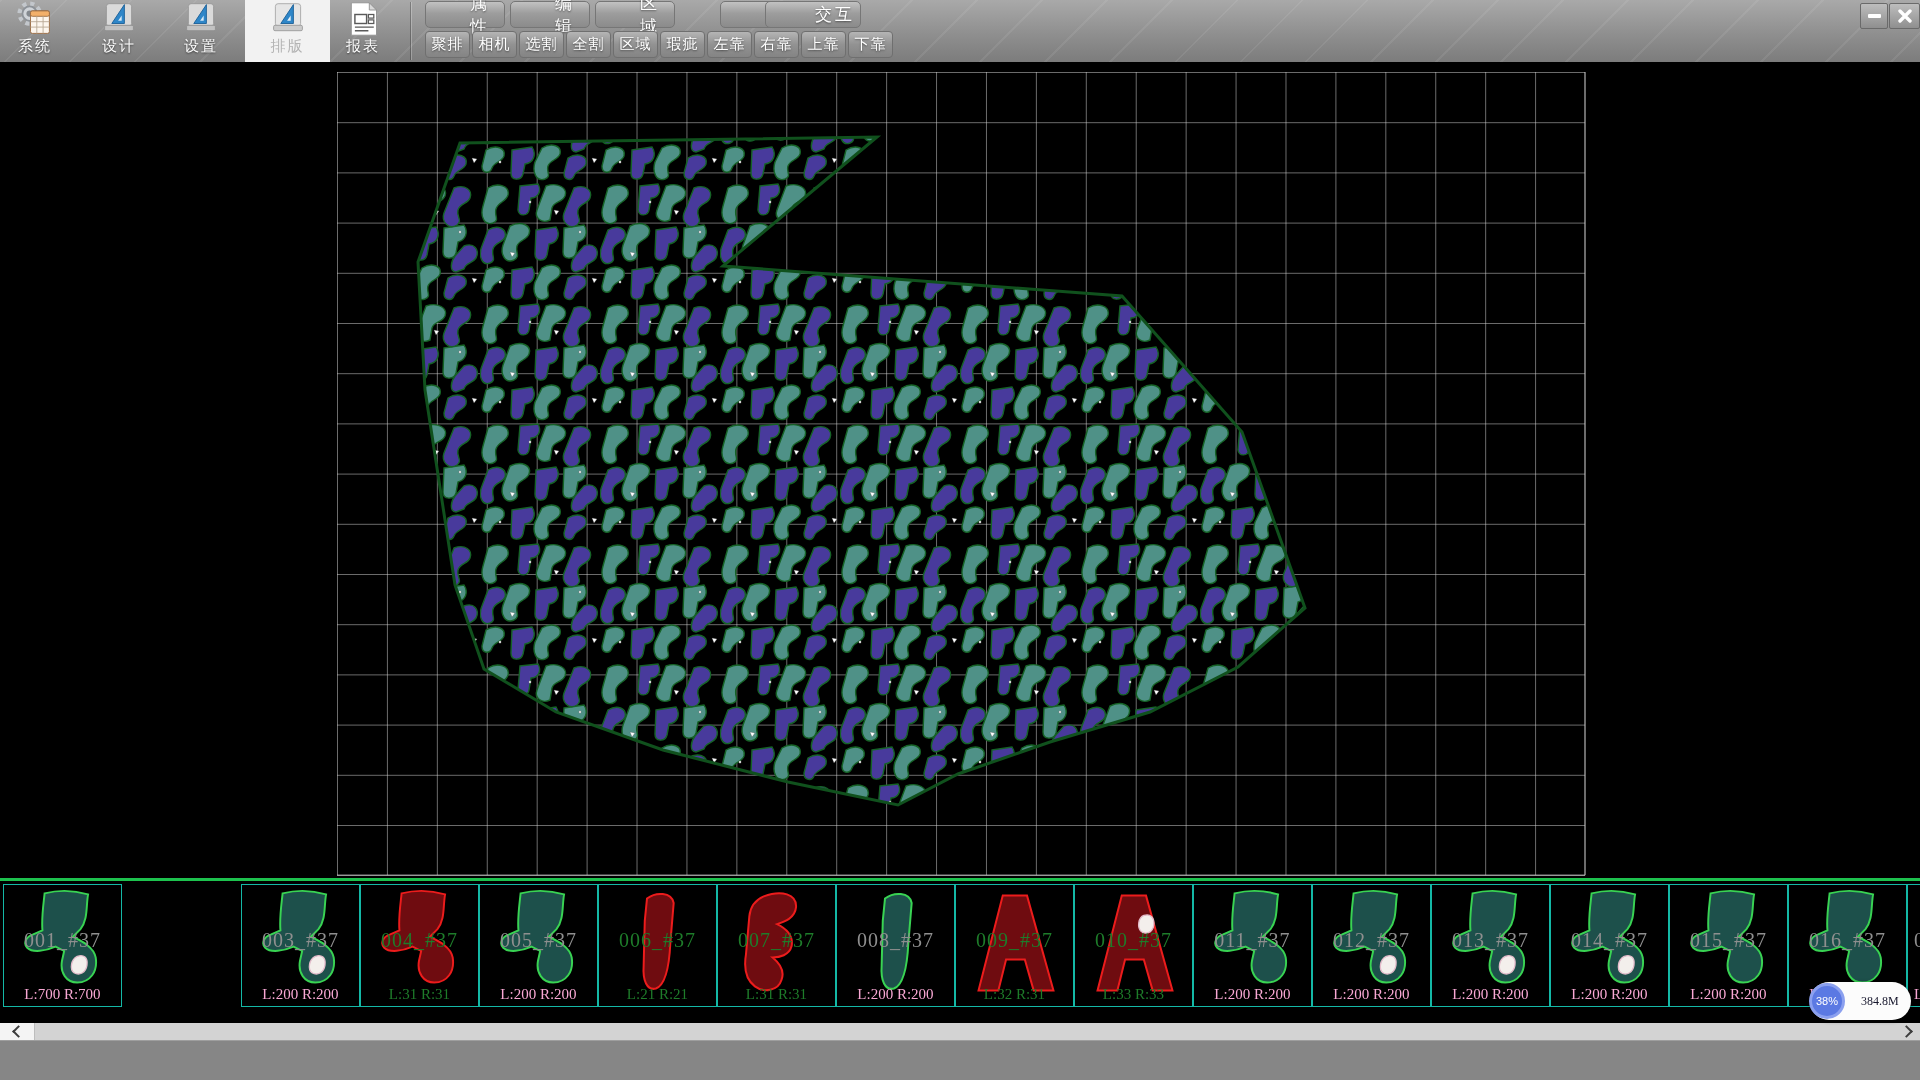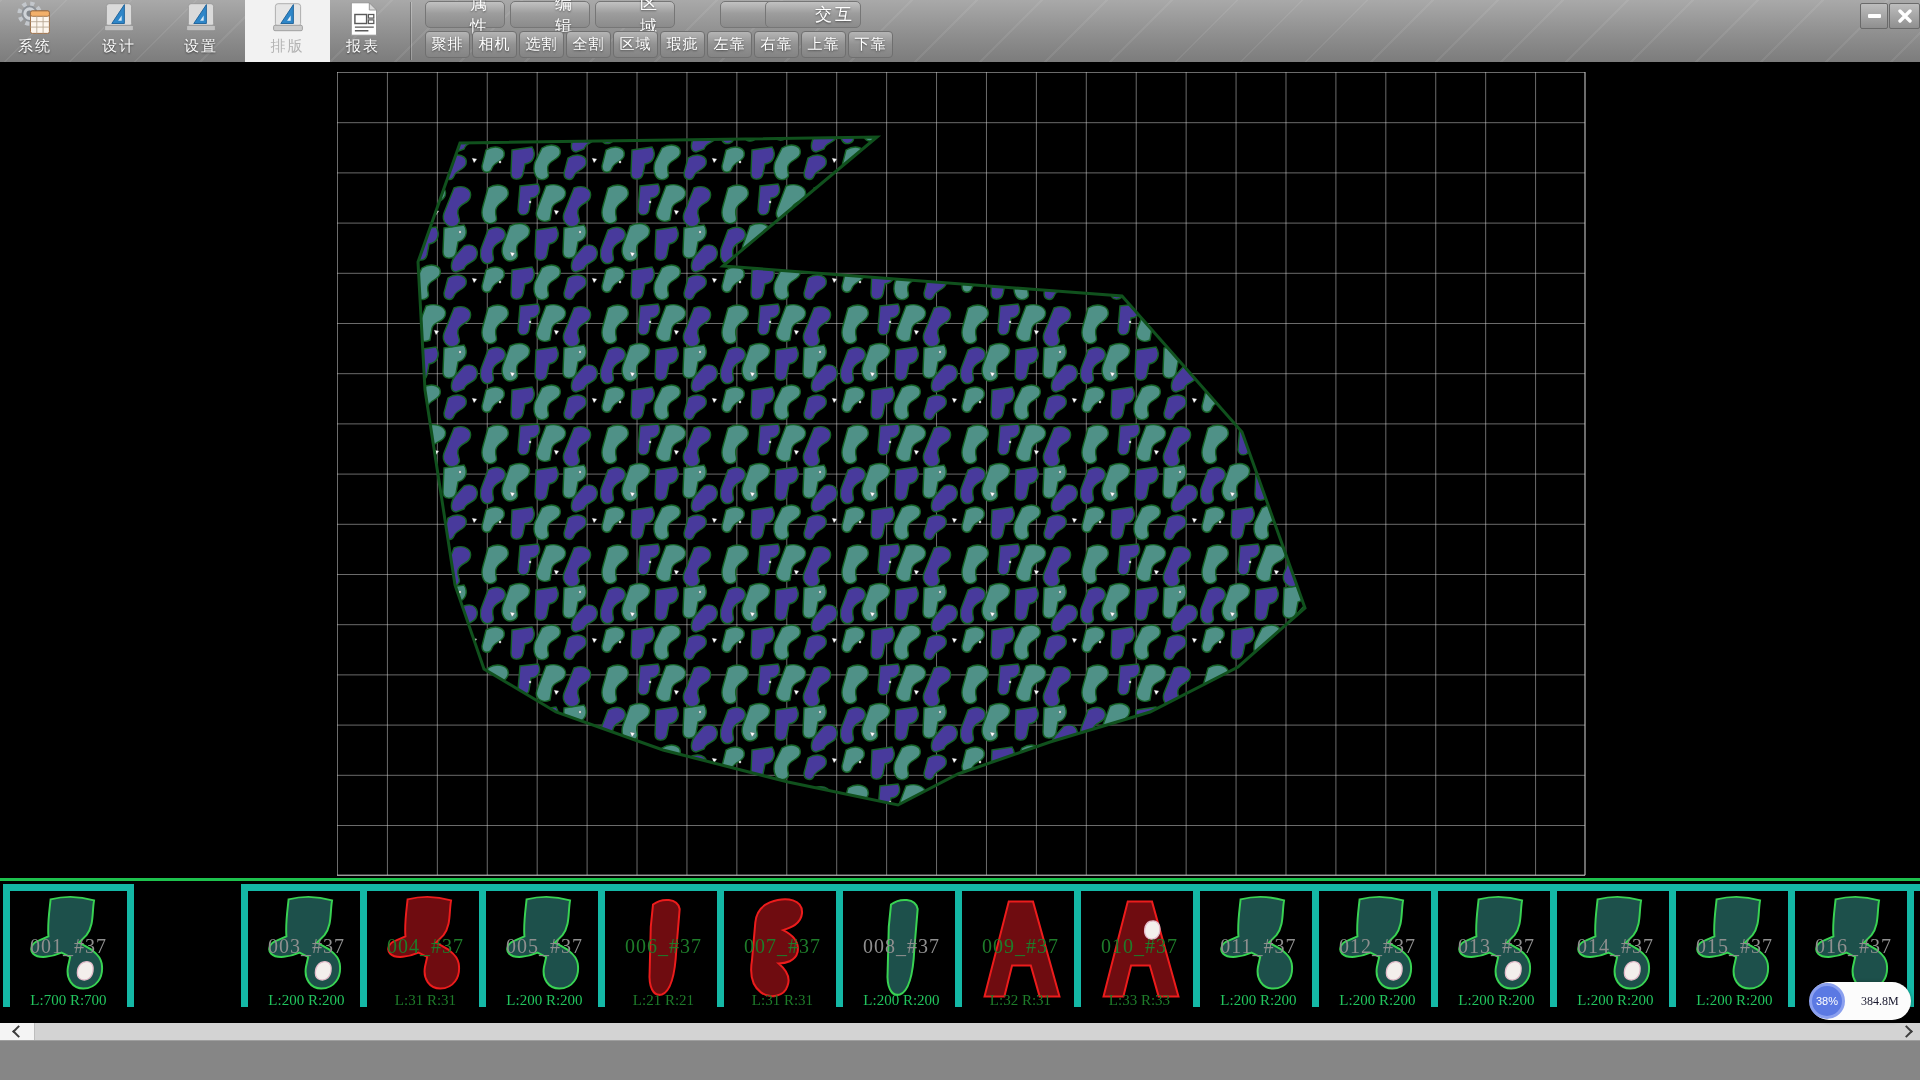--- a/index.html
+++ b/index.html
@@ -24,26 +24,26 @@
   .tool{position:absolute;top:31px;width:45px;height:27px;display:flex;align-items:center;justify-content:center;
     background:linear-gradient(#b5b5b5,#929292 50%,#848484);border:1px solid #6f6f6f;border-radius:4px;
     color:#fff;font-size:15px;letter-spacing:1px;text-shadow:0 1px 2px rgba(0,0,0,.5);box-sizing:border-box;}
   .winbtn{position:absolute;top:3px;height:24px;border:1px solid #6a6a6a;border-radius:2px;
     background:linear-gradient(#bdbdbd,#8f8f8f);display:flex;align-items:center;justify-content:center;}
   
   .canvas{position:absolute;left:0;top:62px;width:1920px;height:961px;background:#000;}
   
   .strip-line{position:absolute;left:0;top:878px;width:1920px;height:3px;background:#1dc24e;}
   .strip{position:absolute;left:0;top:884px;width:1920px;height:123px;overflow:hidden;white-space:nowrap;}
-  .cell{position:absolute;top:0;width:117px;height:121px;border:7px solid #14b8a6;background:#000;box-sizing:content-box;}
+  .cell{position:absolute;top:0;width:117px;height:121px;border:1px solid #14b8a6;background:#000;box-sizing:content-box;}
   .cell svg.shape{position:absolute;left:8px;top:4px;}
   .cell .plabel{position:absolute;left:0;top:44px;width:100%;text-align:center;
     font-family:"Liberation Serif",serif;font-size:20px;letter-spacing:1px;color:#8f8f8f;}
   .cell .psub{position:absolute;left:0;bottom:3px;width:100%;text-align:center;
-    font-family:"Liberation Serif",serif;font-size:15px;color:#22c55e;}
+    font-family:"Liberation Serif",serif;font-size:15px;color:#f9a8d4;}
   .cell .green{color:#1e7c2a;}
   .cell.partial .plabel,.cell.partial .psub{text-align:left;padding-left:6px;}
   .shp-teal{fill:#1d504b;stroke:#39d353;stroke-width:1.8;}
   .shp-red{fill:#6f0c10;stroke:#ec1c1c;stroke-width:1.8;}
   .shp-hole{fill:#f3efec;stroke:#e5bccb;stroke-width:1.2;}
   
   .hscroll{position:absolute;left:0;top:1023px;width:1920px;height:17px;background:#d3d3d3;}
   .scrollbtn{position:absolute;top:0;height:17px;display:flex;align-items:center;justify-content:center;}
   .chev{display:inline-block;width:7px;height:7px;border-left:2px solid #3c3c3c;border-bottom:2px solid #3c3c3c;}
   .chev.left{transform:rotate(45deg);margin-left:3px;}

